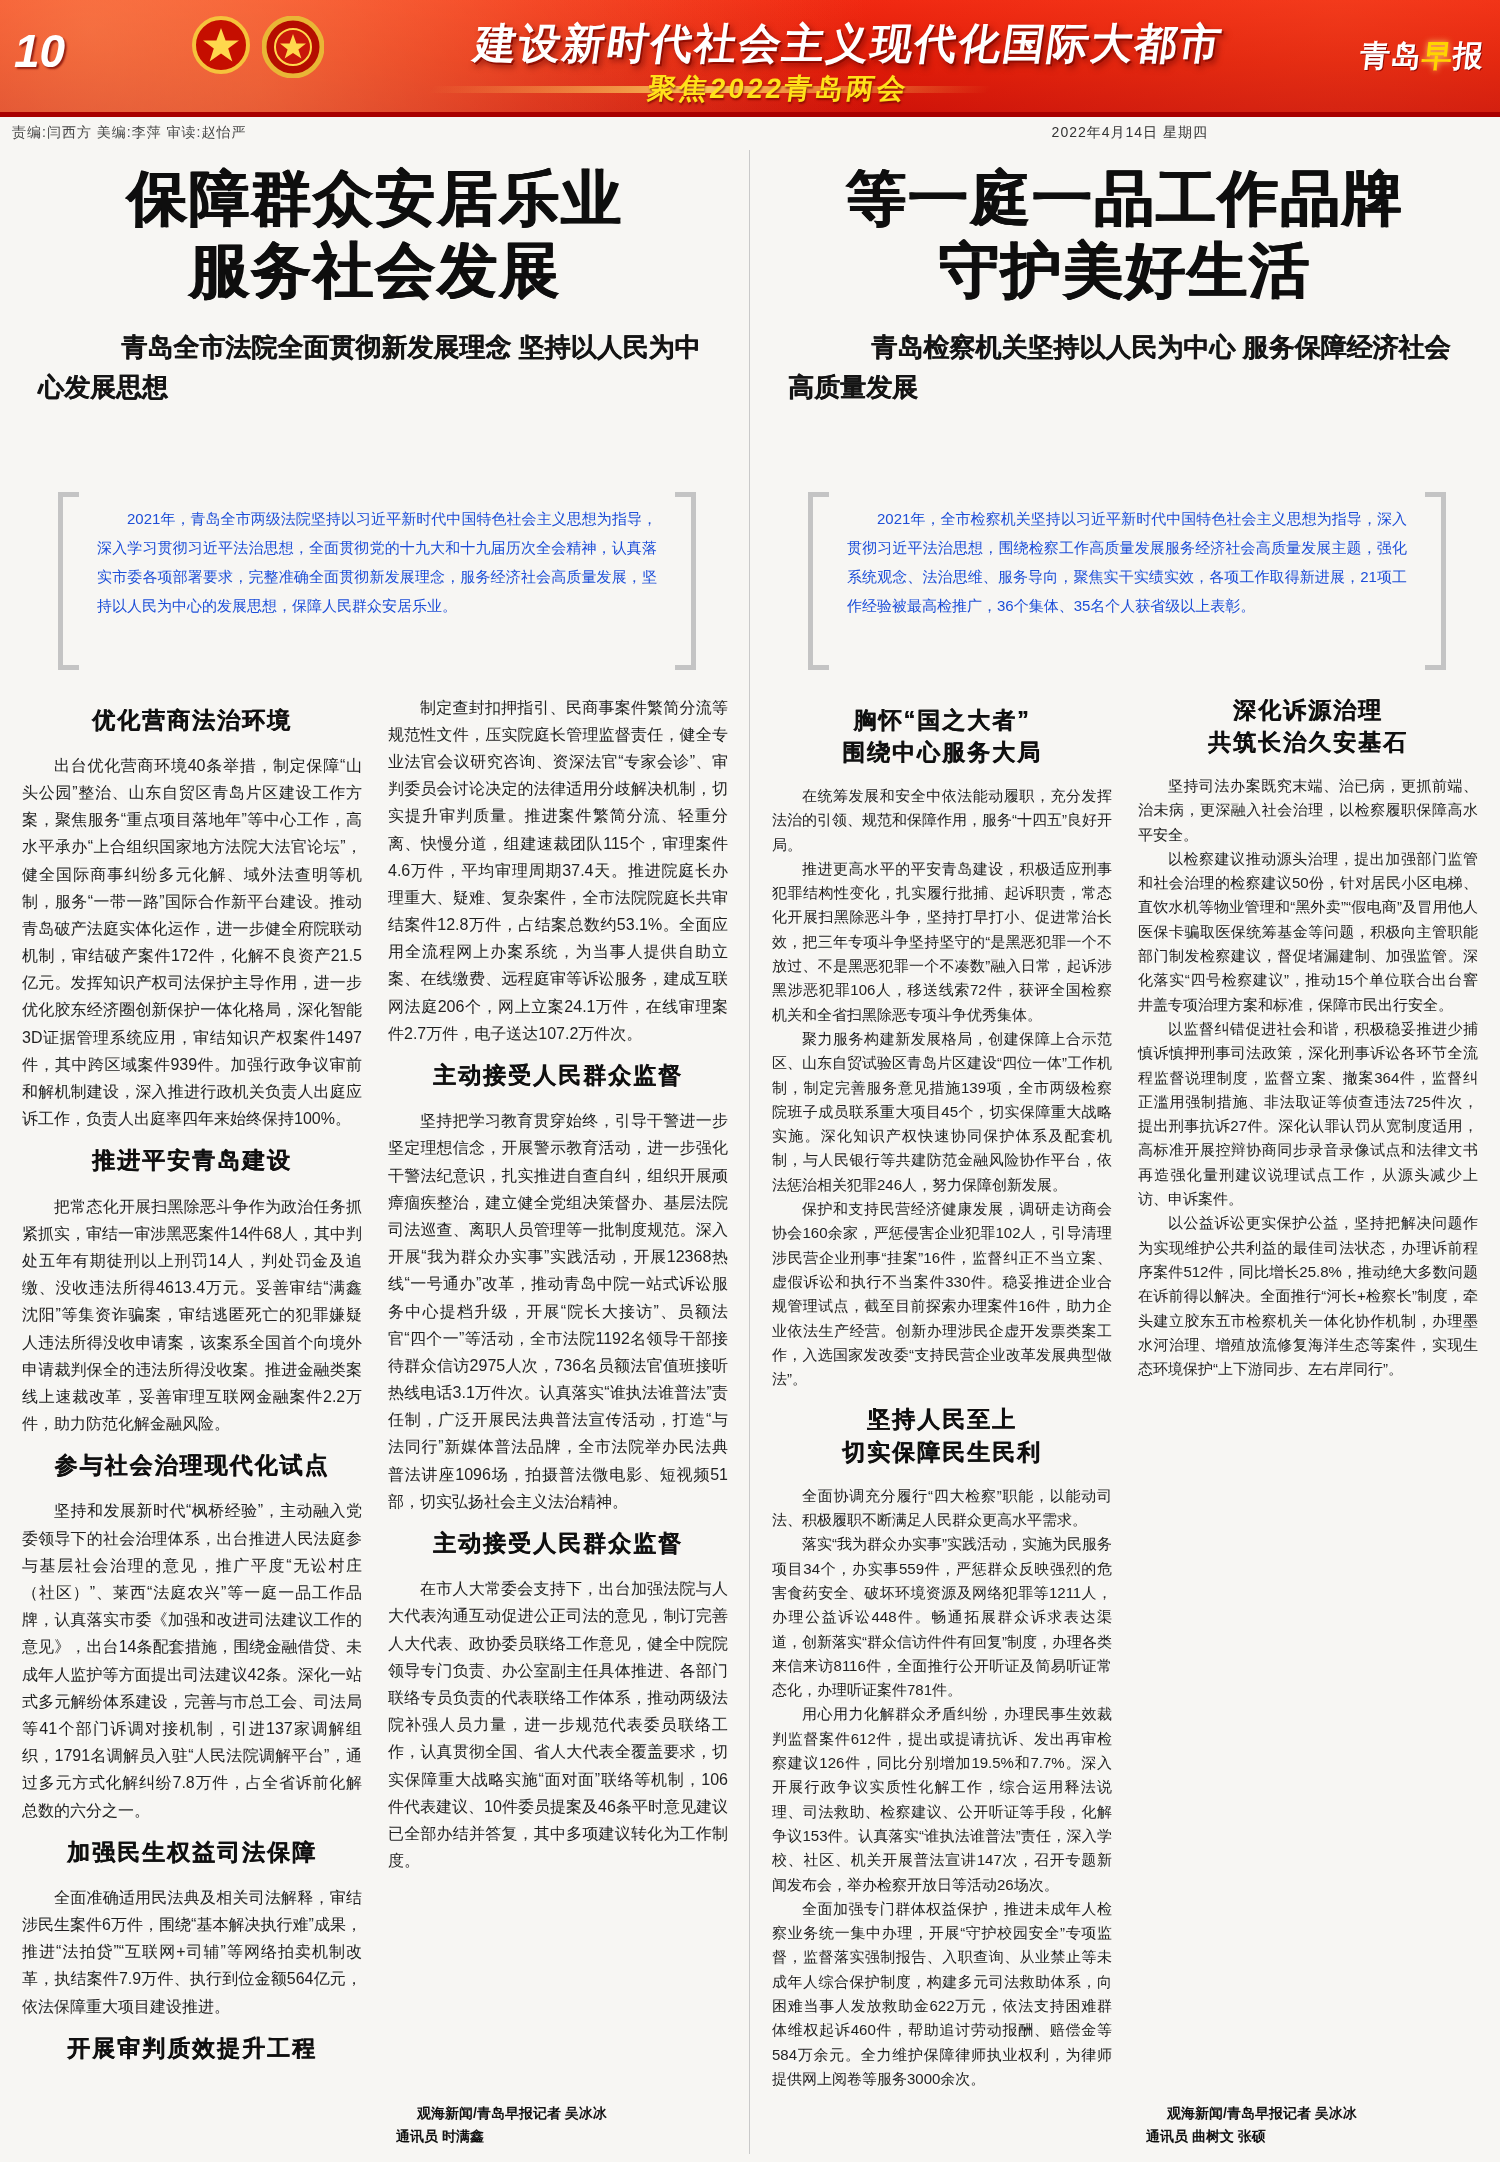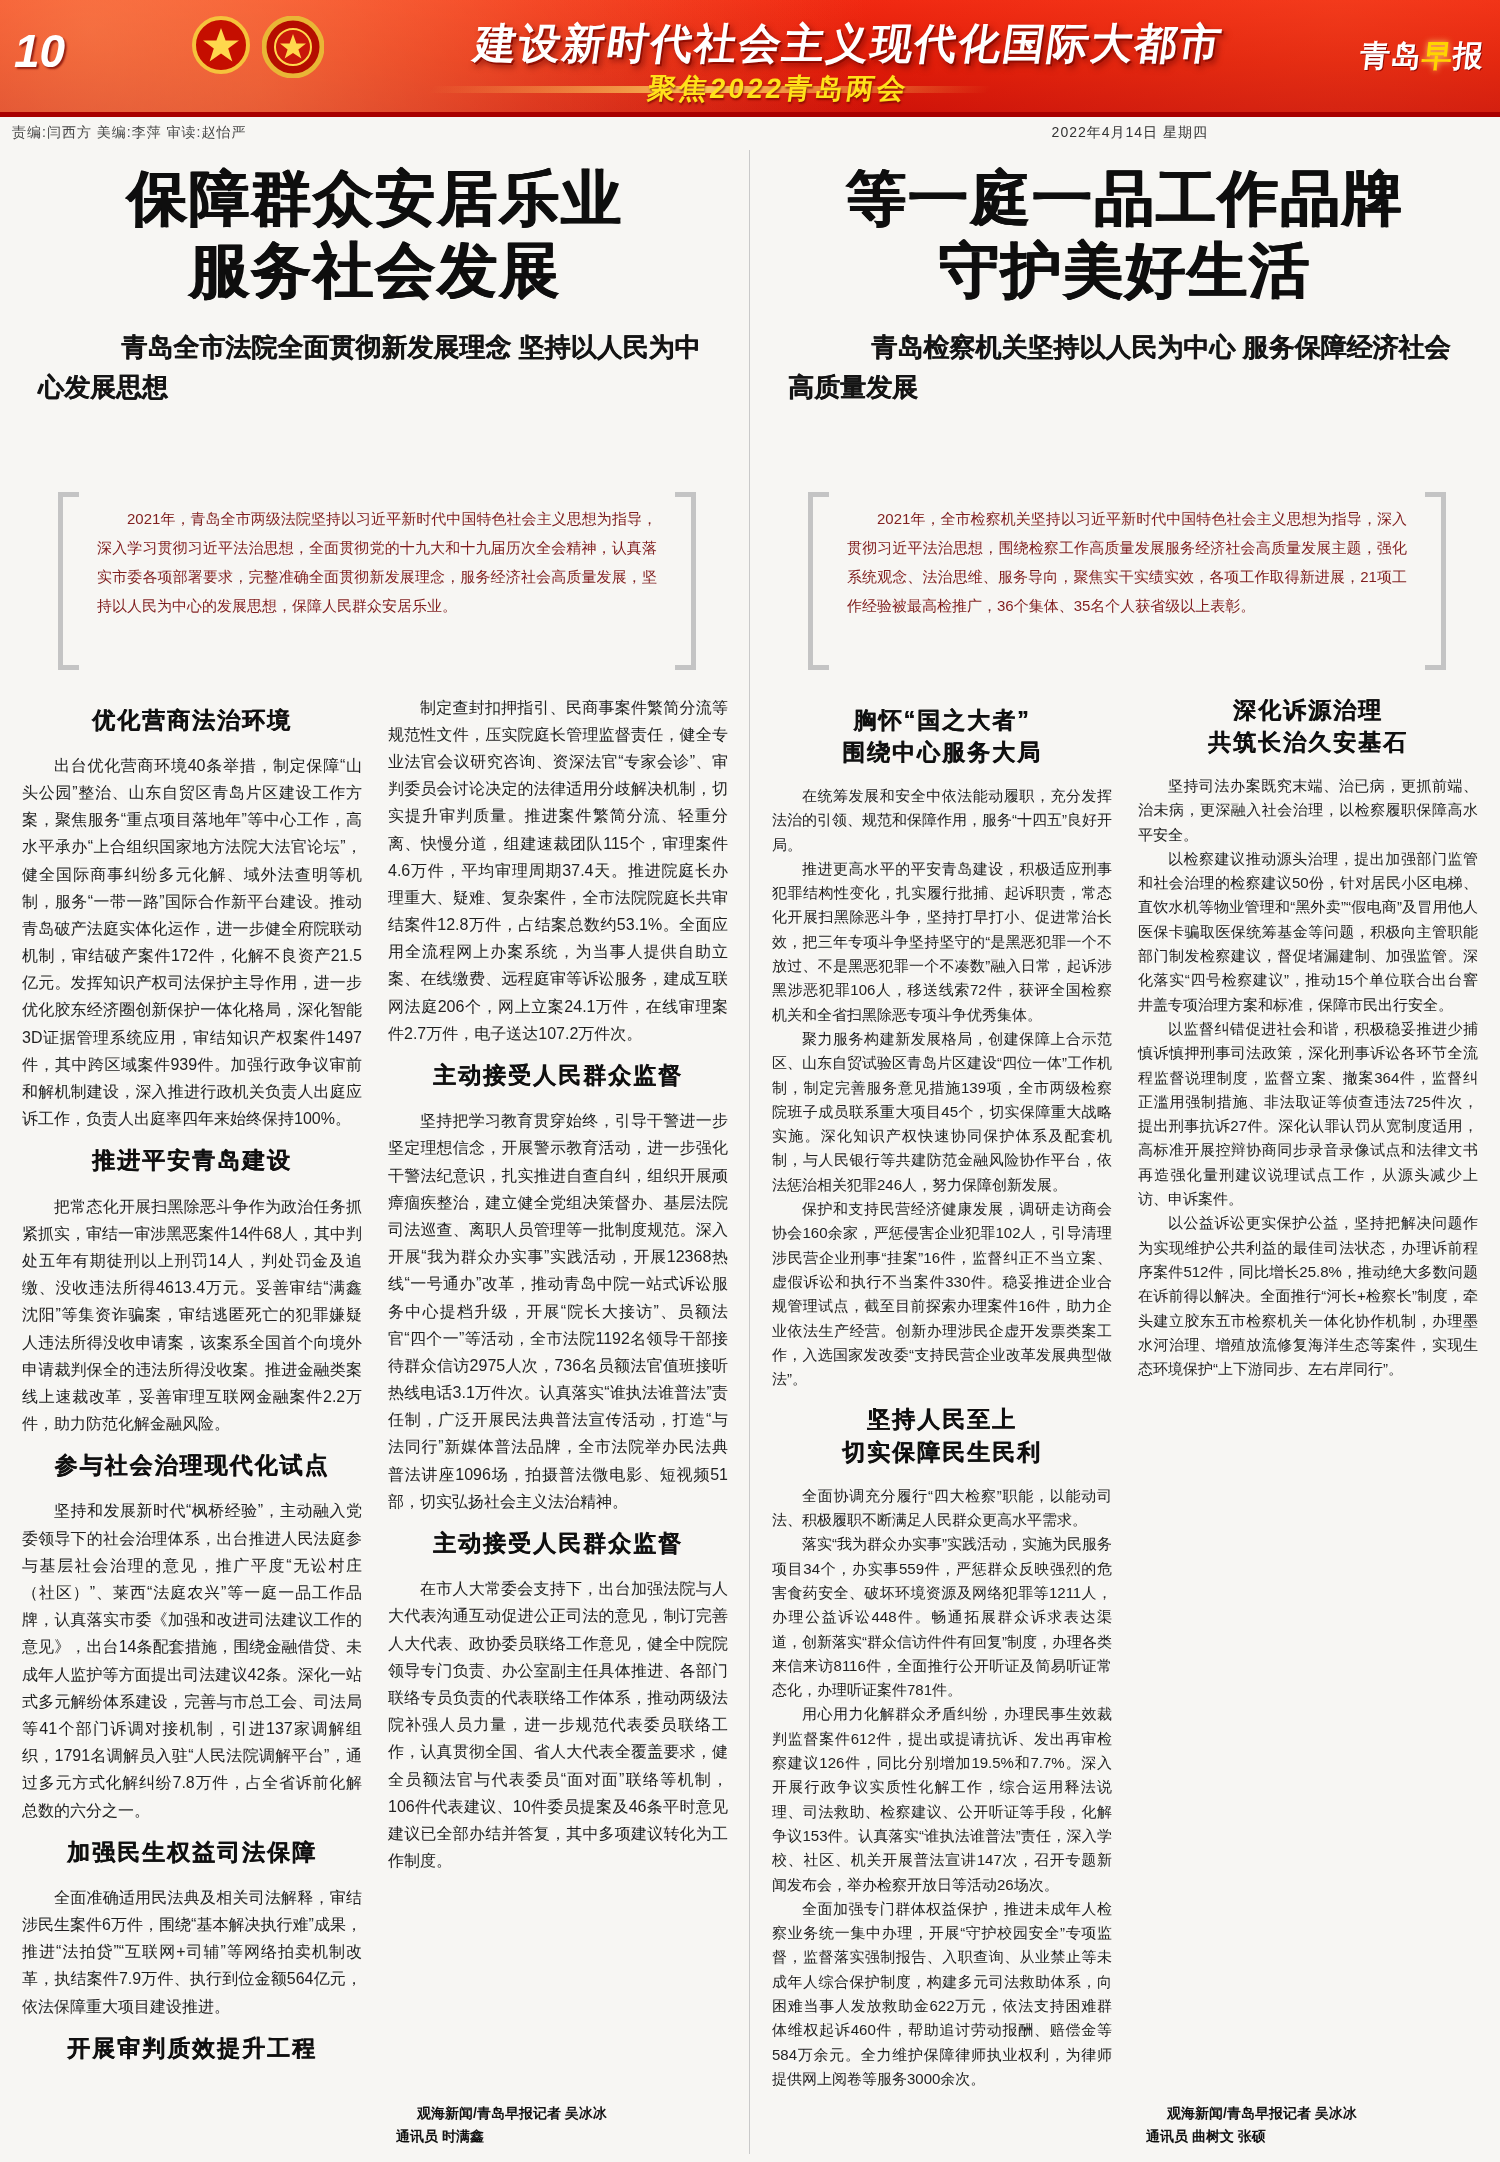--- a/index.html
+++ b/index.html
@@ -50,21 +50,21 @@
     font-weight:bold;color:#0e0e0e;letter-spacing:2px;
     text-shadow:1px 0 0 #0e0e0e,-0.5px 0 0 #0e0e0e;}
   .subhead{margin:20px 26px 0;font-size:26px;font-weight:bold;line-height:1.55;
     text-indent:3.2em;color:#141414;
     text-shadow:0.5px 0 0 #141414;}
 
   .intro{display:flex;margin:84px 42px 0 46px;height:178px;}
   .bracket{width:16px;flex:none;}
   .bracket.bl{border-left:5px solid #c4c4c4;border-top:5px solid #c4c4c4;border-bottom:5px solid #c4c4c4;}
   .bracket.br{border-right:5px solid #c4c4c4;border-top:5px solid #c4c4c4;border-bottom:5px solid #c4c4c4;}
-  .intro-text{flex:1;padding:12px 18px 0;font-size:15px;line-height:1.95;color:#7f1d1d;
+  .intro-text{flex:1;padding:12px 18px 0;font-size:15px;line-height:1.95;color:#1d4ed8;
     text-align:justify;text-indent:2em;overflow:hidden;}
 
   .article-body{margin:24px 0 0;padding:0 10px;height:1400px;overflow:hidden;
     column-count:2;column-gap:26px;column-fill:auto;text-align:justify;}
   .half.left .article-body{font-size:16px;line-height:1.7;}
   .half.right .article-body{font-size:15px;line-height:1.62;}
   .sec-head{font-size:23px;font-weight:bold;text-align:center;color:#101010;
     margin:12px 0 16px;line-height:1.4;letter-spacing:2px;break-inside:avoid;
     text-shadow:0.5px 0 0 #101010;}
   .article-body .sec-head:first-child{margin-top:10px;}
@@ -124,21 +124,21 @@
       <p class="body-p">把常态化开展扫黑除恶斗争作为政治任务抓紧抓实，审结一审涉黑恶案件14件68人，其中判处五年有期徒刑以上刑罚14人，判处罚金及追缴、没收违法所得4613.4万元。妥善审结“满鑫沈阳”等集资诈骗案，审结逃匿死亡的犯罪嫌疑人违法所得没收申请案，该案系全国首个向境外申请裁判保全的违法所得没收案。推进金融类案线上速裁改革，妥善审理互联网金融案件2.2万件，助力防范化解金融风险。</p>
       <h3 class="sec-head">参与社会治理现代化试点</h3>
       <p class="body-p">坚持和发展新时代“枫桥经验”，主动融入党委领导下的社会治理体系，出台推进人民法庭参与基层社会治理的意见，推广平度“无讼村庄（社区）”、莱西“法庭农兴”等一庭一品工作品牌，认真落实市委《加强和改进司法建议工作的意见》，出台14条配套措施，围绕金融借贷、未成年人监护等方面提出司法建议42条。深化一站式多元解纷体系建设，完善与市总工会、司法局等41个部门诉调对接机制，引进137家调解组织，1791名调解员入驻“人民法院调解平台”，通过多元方式化解纠纷7.8万件，占全省诉前化解总数的六分之一。</p>
       <h3 class="sec-head">加强民生权益司法保障</h3>
       <p class="body-p">全面准确适用民法典及相关司法解释，审结涉民生案件6万件，围绕“基本解决执行难”成果，推进“法拍贷”“互联网+司辅”等网络拍卖机制改革，执结案件7.9万件、执行到位金额564亿元，依法保障重大项目建设推进。</p>
       <h3 class="sec-head">开展审判质效提升工程</h3>
       <p class="body-p">制定查封扣押指引、民商事案件繁简分流等规范性文件，压实院庭长管理监督责任，健全专业法官会议研究咨询、资深法官“专家会诊”、审判委员会讨论决定的法律适用分歧解决机制，切实提升审判质量。推进案件繁简分流、轻重分离、快慢分道，组建速裁团队115个，审理案件4.6万件，平均审理周期37.4天。推进院庭长办理重大、疑难、复杂案件，全市法院院庭长共审结案件12.8万件，占结案总数约53.1%。全面应用全流程网上办案系统，为当事人提供自助立案、在线缴费、远程庭审等诉讼服务，建成互联网法庭206个，网上立案24.1万件，在线审理案件2.7万件，电子送达107.2万件次。</p>
       <h3 class="sec-head">主动接受人民群众监督</h3>
       <p class="body-p">坚持把学习教育贯穿始终，引导干警进一步坚定理想信念，开展警示教育活动，进一步强化干警法纪意识，扎实推进自查自纠，组织开展顽瘴痼疾整治，建立健全党组决策督办、基层法院司法巡查、离职人员管理等一批制度规范。深入开展“我为群众办实事”实践活动，开展12368热线“一号通办”改革，推动青岛中院一站式诉讼服务中心提档升级，开展“院长大接访”、员额法官“四个一”等活动，全市法院1192名领导干部接待群众信访2975人次，736名员额法官值班接听热线电话3.1万件次。认真落实“谁执法谁普法”责任制，广泛开展民法典普法宣传活动，打造“与法同行”新媒体普法品牌，全市法院举办民法典普法讲座1096场，拍摄普法微电影、短视频51部，切实弘扬社会主义法治精神。</p>
       <h3 class="sec-head">主动接受人民群众监督</h3>
-      <p class="body-p">在市人大常委会支持下，出台加强法院与人大代表沟通互动促进公正司法的意见，制订完善人大代表、政协委员联络工作意见，健全中院院领导专门负责、办公室副主任具体推进、各部门联络专员负责的代表联络工作体系，推动两级法院补强人员力量，进一步规范代表委员联络工作，认真贯彻全国、省人大代表全覆盖要求，健全员额法官与代表委员“面对面”联络等机制，106件代表建议、10件委员提案及46条平时意见建议已全部办结并答复，其中多项建议转化为工作制度。</p>
+      <p class="body-p">在市人大常委会支持下，出台加强法院与人大代表沟通互动促进公正司法的意见，制订完善人大代表、政协委员联络工作意见，健全中院院领导专门负责、办公室副主任具体推进、各部门联络专员负责的代表联络工作体系，推动两级法院补强人员力量，进一步规范代表委员联络工作，认真贯彻全国、省人大代表全覆盖要求，切实保障重大战略实施“面对面”联络等机制，106件代表建议、10件委员提案及46条平时意见建议已全部办结并答复，其中多项建议转化为工作制度。</p>
     </div>
 
   <div class="byline">
     <p>观海新闻/青岛早报记者  吴冰冰</p>
     <p>通讯员  时满鑫</p>
   </div>
 </div>
 
 <div class="half right">
   <h1 class="headline"><span>等一庭一品工作品牌</span><br><span>守护美好生活</span></h1>

